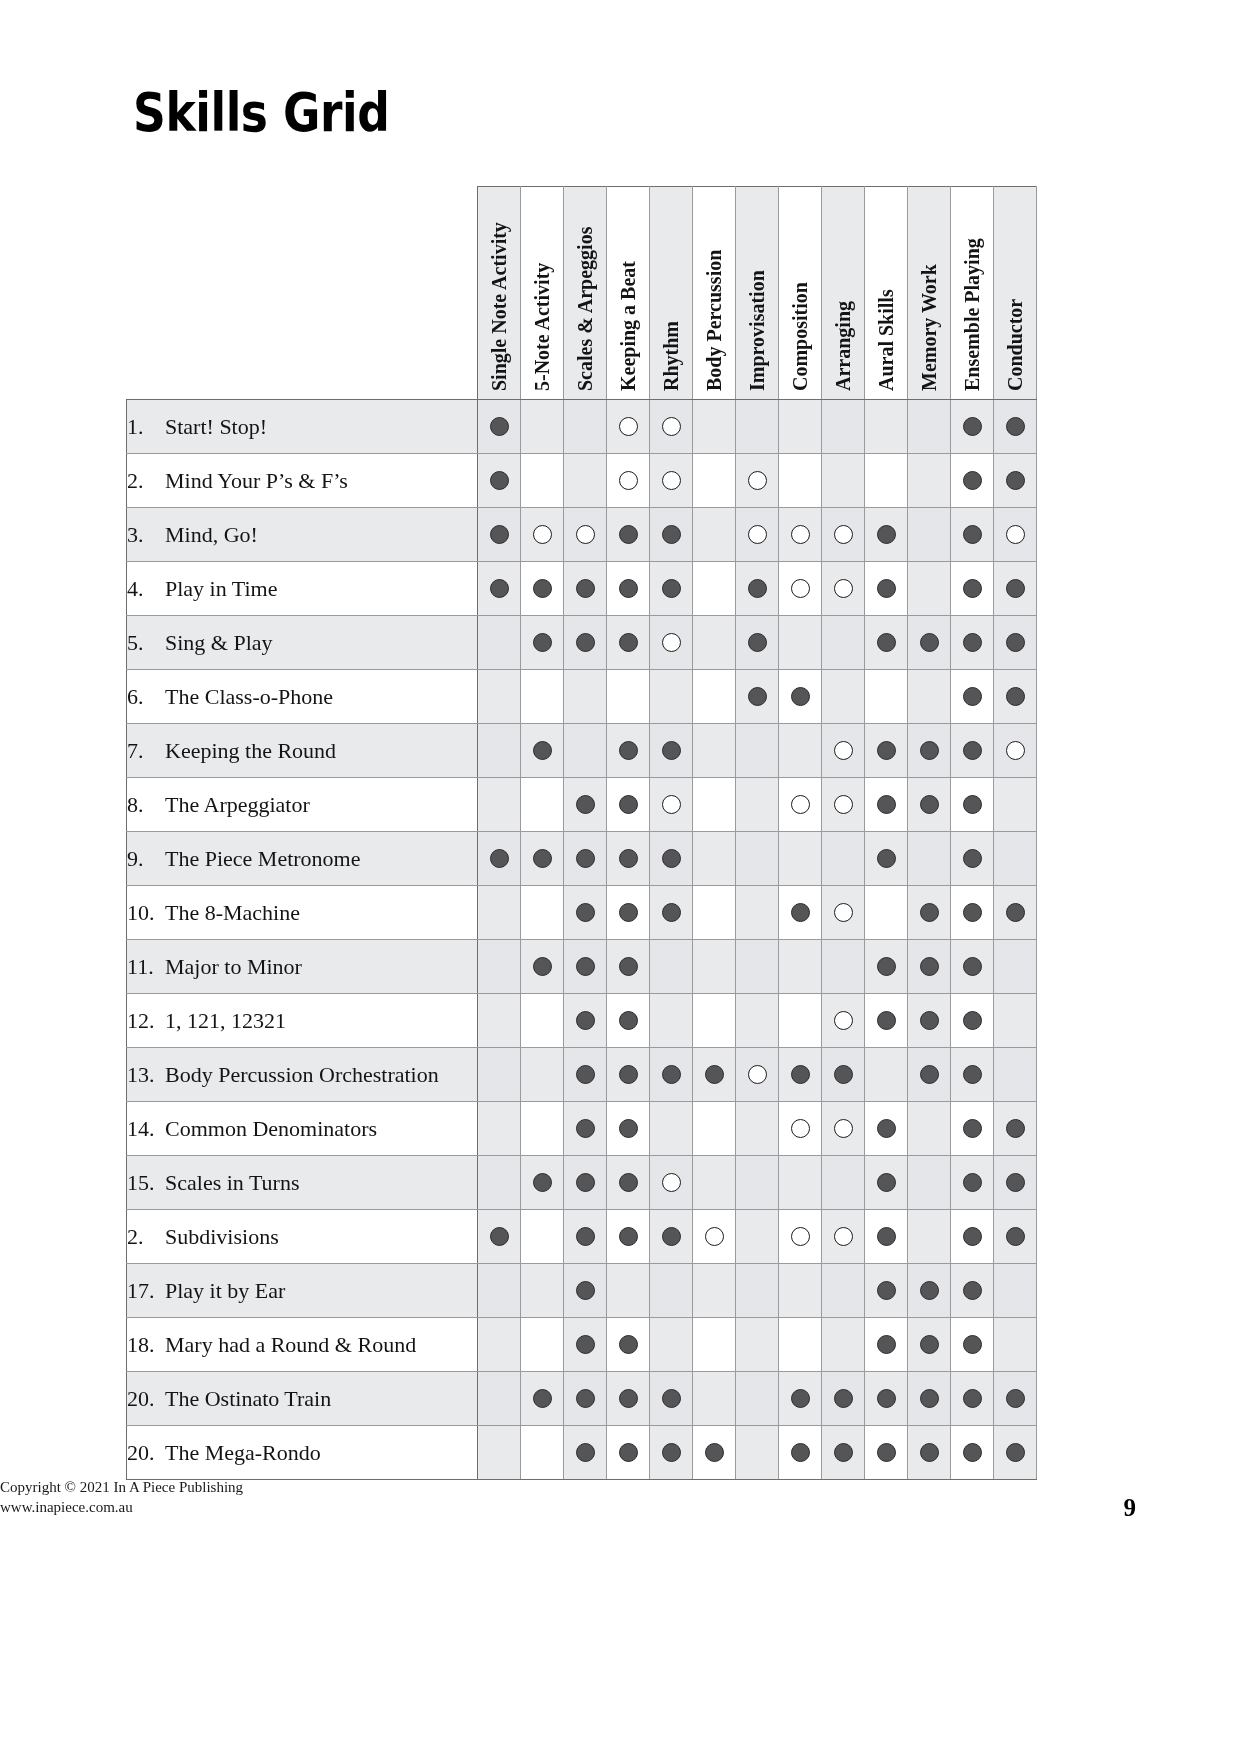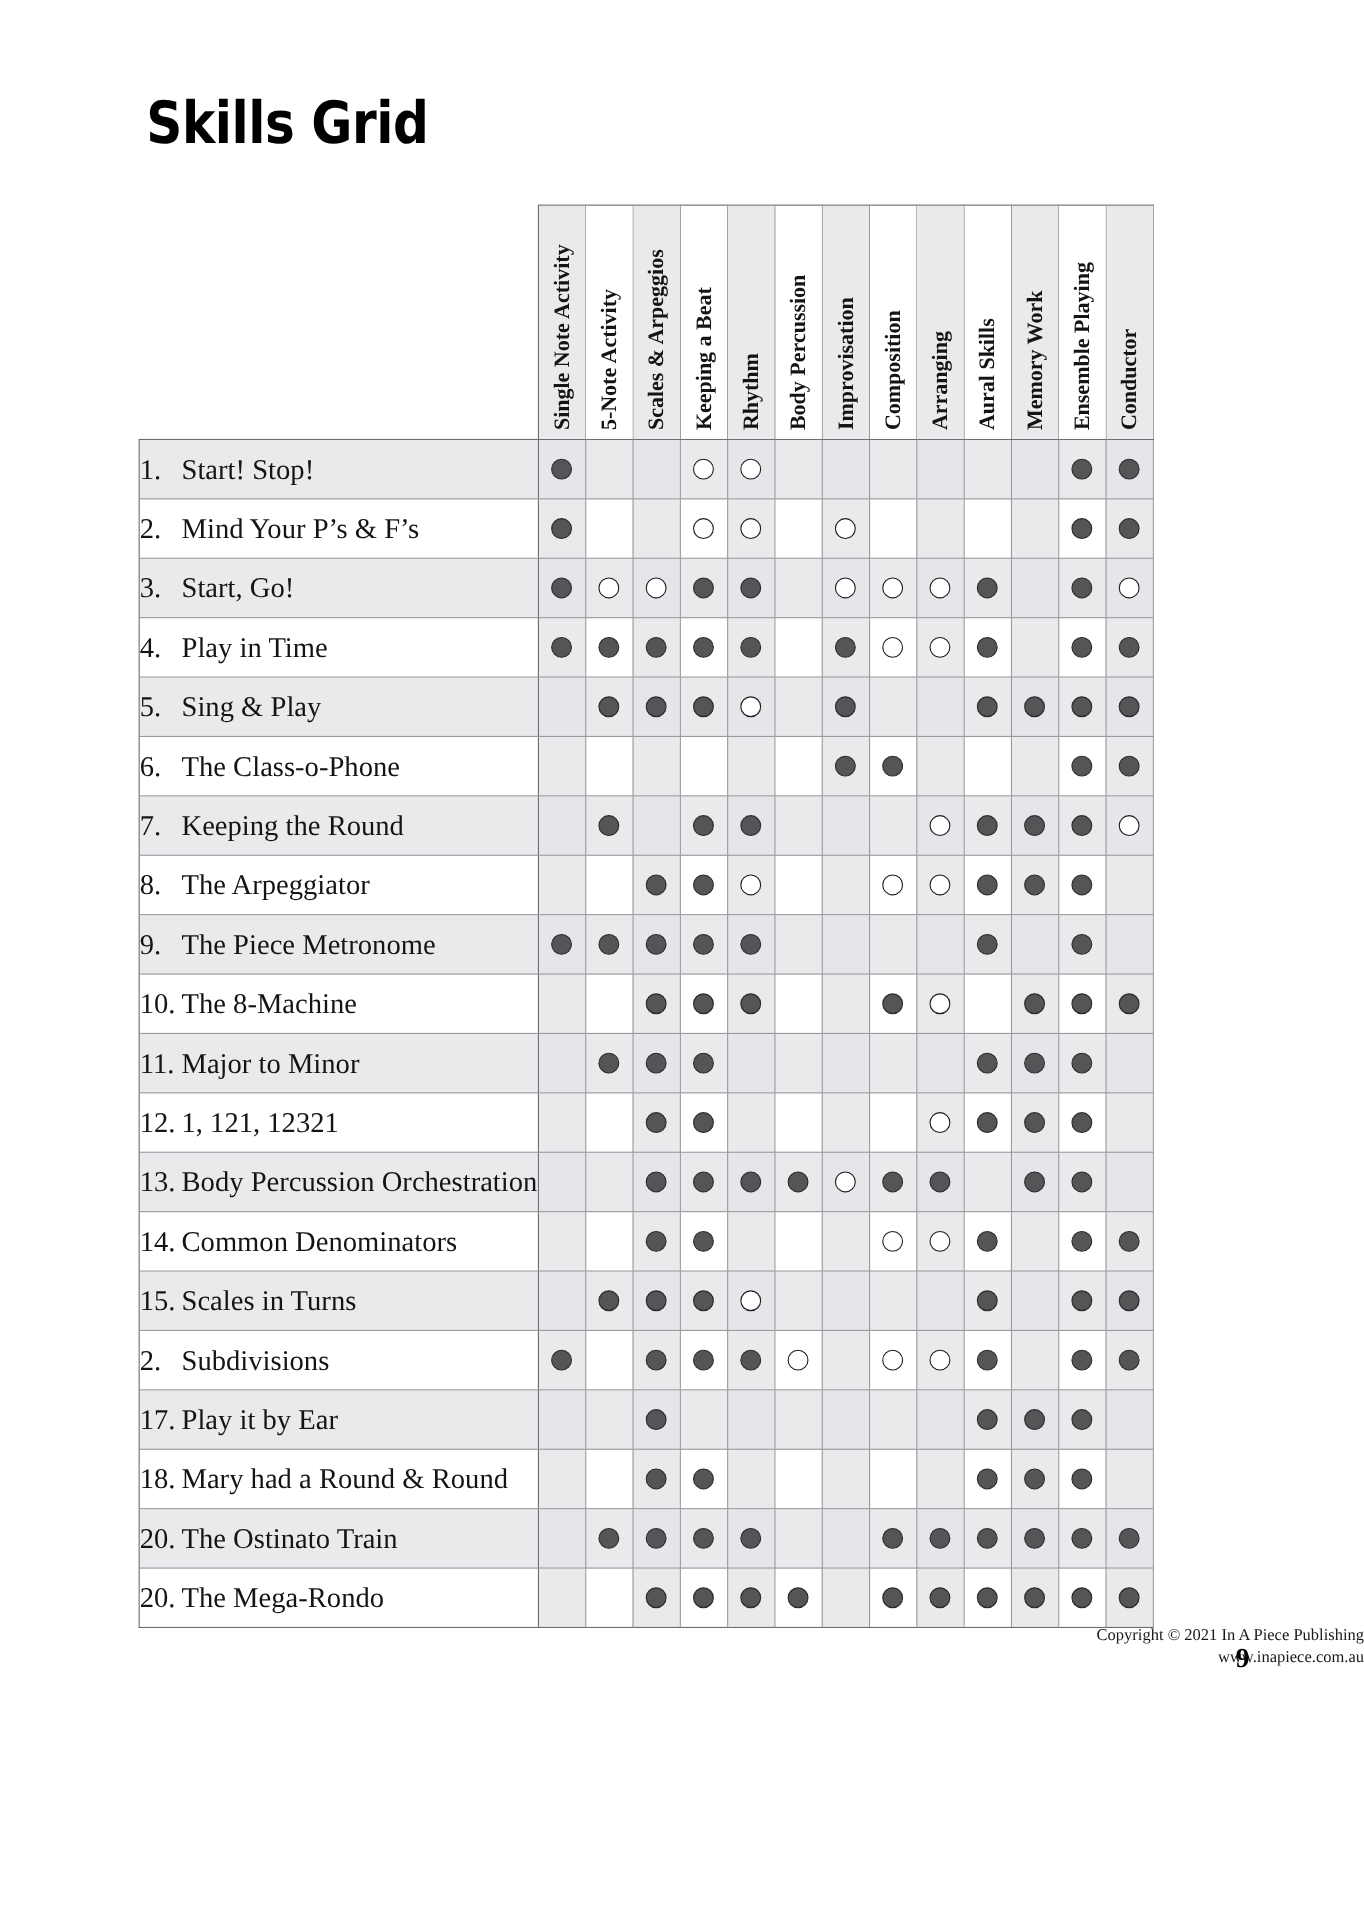--- a/index.html
+++ b/index.html
@@ -103,21 +103,21 @@
     transform:rotate(-90deg) translateY(50%);
     white-space:nowrap;
     font-size:20px;
     line-height:1;
     color:#141416;
   }
 
   .rowlabel{
     width:350px;
     height:53px;
-    font-size:26px;
+    font-size:22px;
     color:#141416;
     padding-left:10px;
     white-space:nowrap;
     border-left:1px solid #6d6d72 !important;
     border-right:1px solid #6d6d72 !important;
   }
   .rowlabel .num{
     display:inline-block;
     width:38px;
     text-align:left;
@@ -136,21 +136,21 @@
 
   tr.lastrow .rowlabel,
   tr.lastrow .cell{ border-bottom:1px solid #6d6d72 !important;margin-left:20px; }
 
   
   .footer{
     position:absolute;
     left:0;
     top:1478px;
     width:1240px;
-    text-align:right;
+    text-align:left;
     font-size:15px;
     line-height:1.32;
     color:#181818;
   }
   .pageno{
     position:absolute;
     right:104px;
     top:1494px;
     font-size:25px;
     font-weight:bold;
@@ -247,21 +247,21 @@
           <td class="cell"></td>
           <td class="cell tint"><span class="dot hollow"></span></td>
           <td class="cell"></td>
           <td class="cell tint"></td>
           <td class="cell"></td>
           <td class="cell tint"></td>
           <td class="cell"><span class="dot filled"></span></td>
           <td class="cell tint"><span class="dot filled"></span></td>
         </tr>
         <tr class="stripe">
-          <td class="rowlabel"><span class="num">3.</span><span>Start, Go!</span></td>
+          <td class="rowlabel"><span class="num">3.</span><span>Mind, Go!</span></td>
           <td class="cell tint"><span class="dot filled"></span></td>
           <td class="cell"><span class="dot hollow"></span></td>
           <td class="cell tint"><span class="dot hollow"></span></td>
           <td class="cell"><span class="dot filled"></span></td>
           <td class="cell tint"><span class="dot filled"></span></td>
           <td class="cell"></td>
           <td class="cell tint"><span class="dot hollow"></span></td>
           <td class="cell"><span class="dot hollow"></span></td>
           <td class="cell tint"><span class="dot hollow"></span></td>
           <td class="cell"><span class="dot filled"></span></td>

